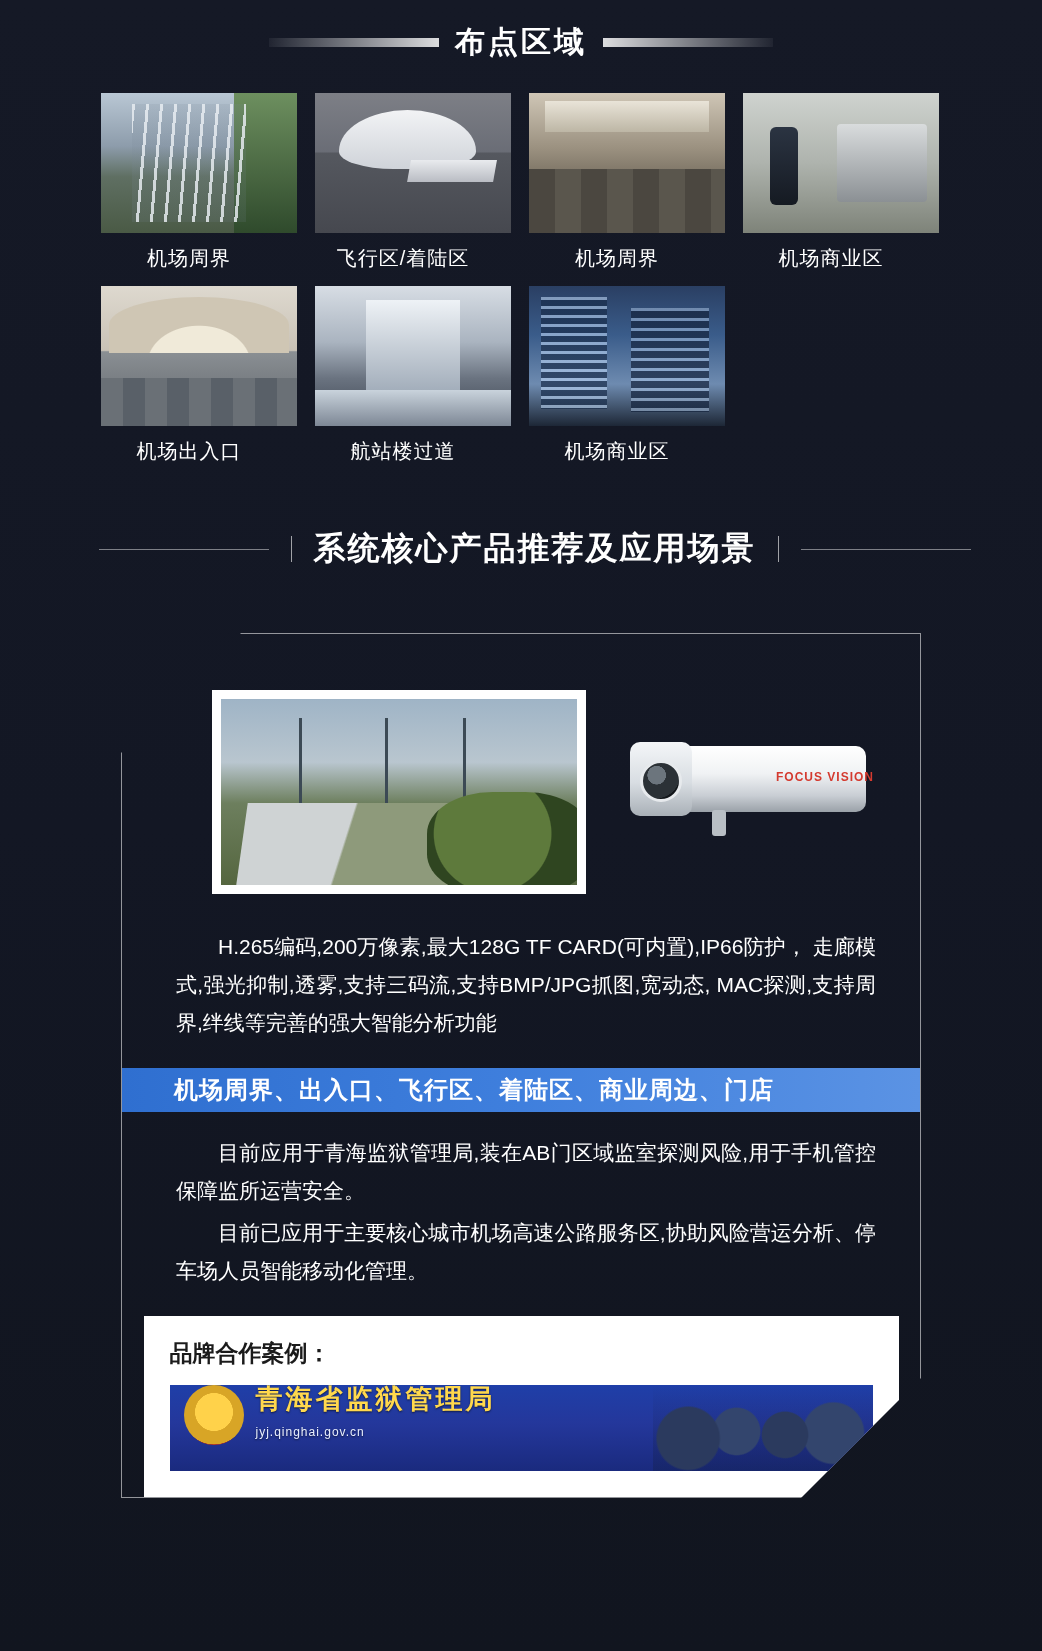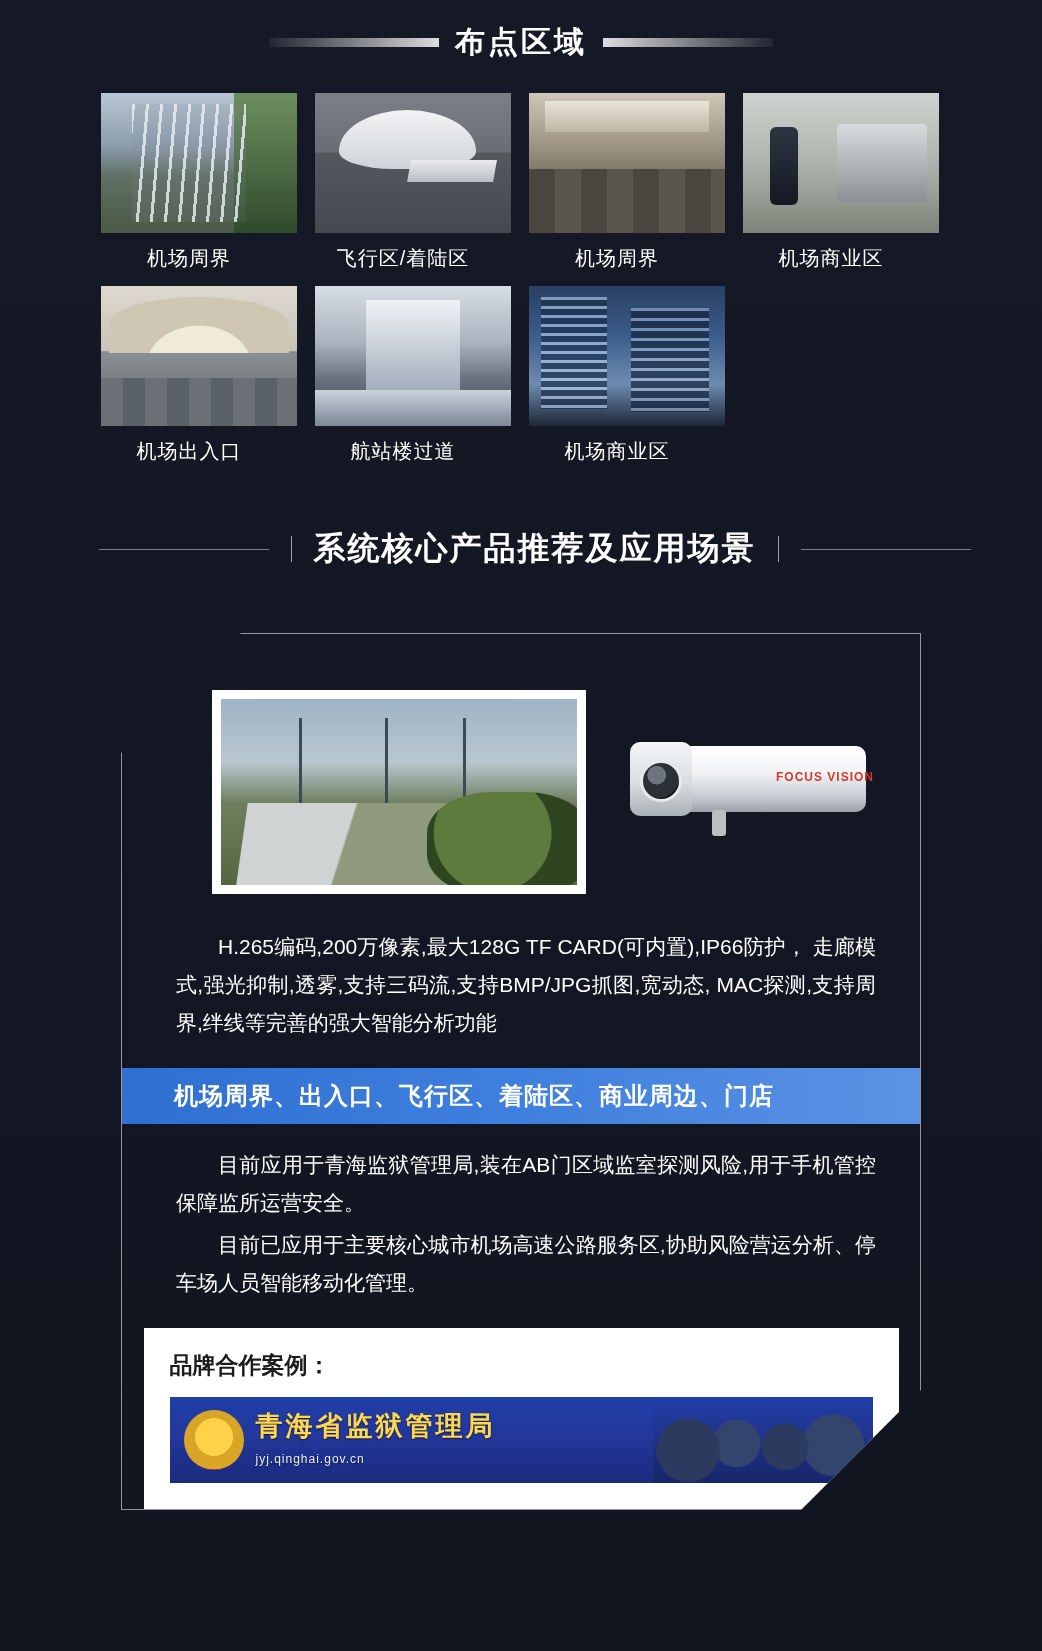--- a/index.html
+++ b/index.html
@@ -263,21 +263,21 @@
     padding: 34px 44px 0 54px;
     font-size: 21px;
     line-height: 38px;
     color: #ffffff;
     text-align: justify;
     text-indent: 2em;
   }
   .scene-bar {
     margin: 26px 0 0 0;
     background: linear-gradient(90deg,#2f6fd0 0%,#3f7fdd 50%,#5b93e4 100%);
-    height: 56px;
+    height: 44px;
     display: flex;
     align-items: center;
     padding-left: 52px;
     font-size: 24px;
     font-weight: bold;
     letter-spacing: 1px;
     font-family: Liberation Mono, monospace;
   }
   .cases {
     padding: 22px 44px 0 54px;
@@ -301,21 +301,21 @@
     font-size: 23px;
     font-weight: bold;
     margin-bottom: 16px;
   }
   .brand-banner {
     height: 86px;
     background: linear-gradient(180deg,#1f3fa8 0%,#24379b 45%,#1a2a7e 100%);
     position: relative;
     overflow: hidden;
     display: flex;
-    align-items: center;
+    align-items: flex-start;
   }
   .emblem {
     width: 60px; height: 60px; margin-left: 14px; border-radius: 50%;
     background: radial-gradient(circle at 50% 45%, #ffd24a 0 42%, #d8a526 43% 72%, #b8341f 73% 100%);
     flex: none;
   }
   .banner-text {
     margin-left: 12px;
     color: #ffd84d;
     font-weight: bold;

